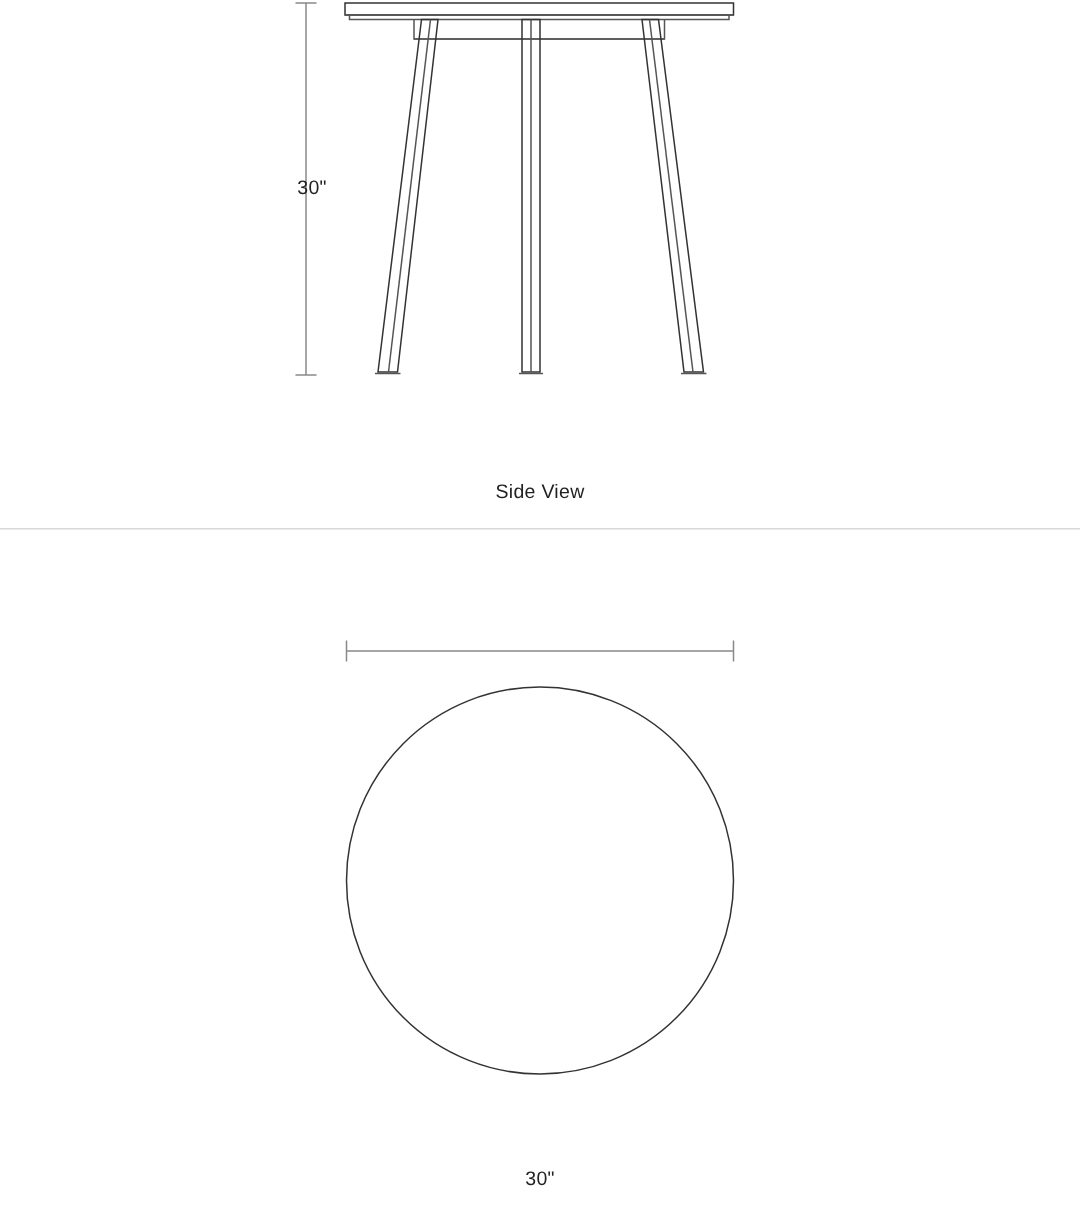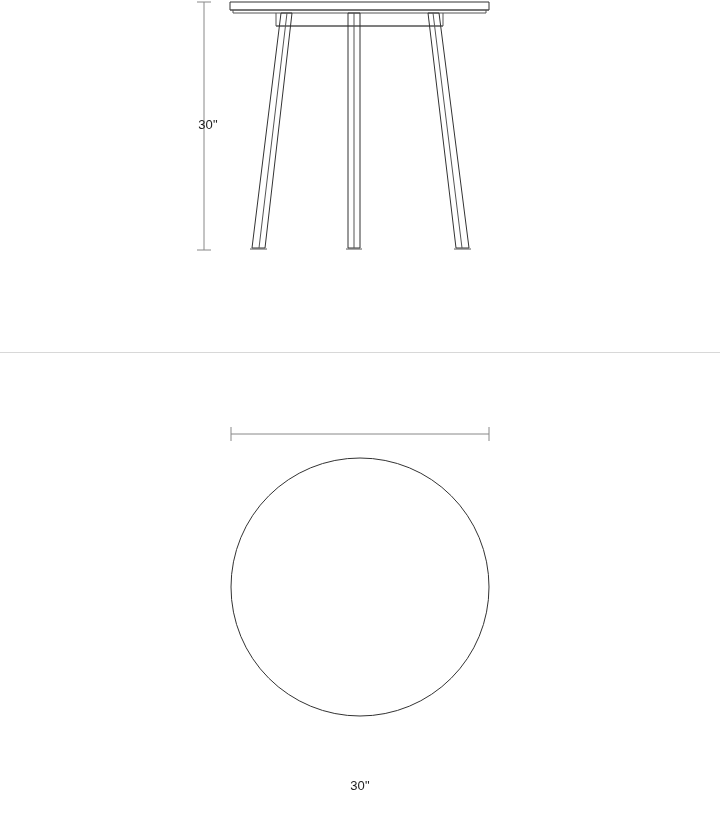--- a/index.html
+++ b/index.html
@@ -128,20 +128,21 @@
 
     <g>
       <path class="dimline" d="M 204 2 L 204 250"></path>
       <path class="dimline" d="M 197 2 L 211 2"></path>
       <path class="dimline" d="M 197 250 L 211 250"></path>
     </g>
   </svg>
 
   <div class="dim-label" id="side-dim-label">30"</div>
 
+  <div class="view-caption" id="side-view-caption">Side View</div>
 </div>
 
 <hr class="divider">
 
 <div class="panel" id="top-view-panel">
 
   <svg width="720" height="468" viewBox="0 0 720 468">
 
     <g>
       <path class="dimline" d="M 231 81 L 489 81"></path>

